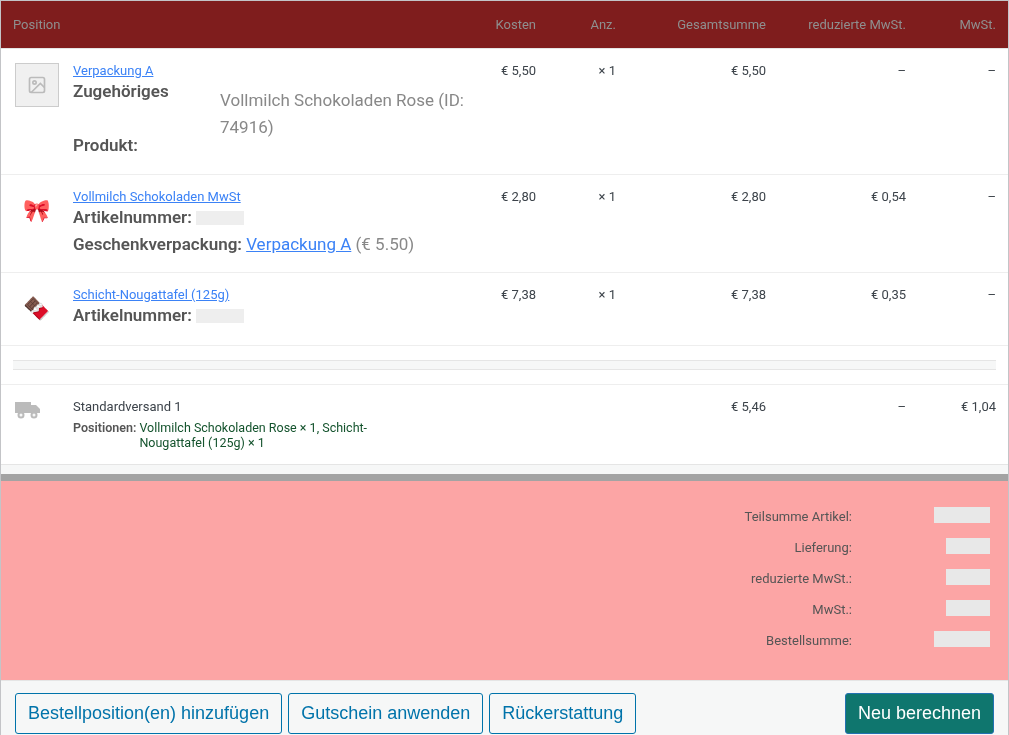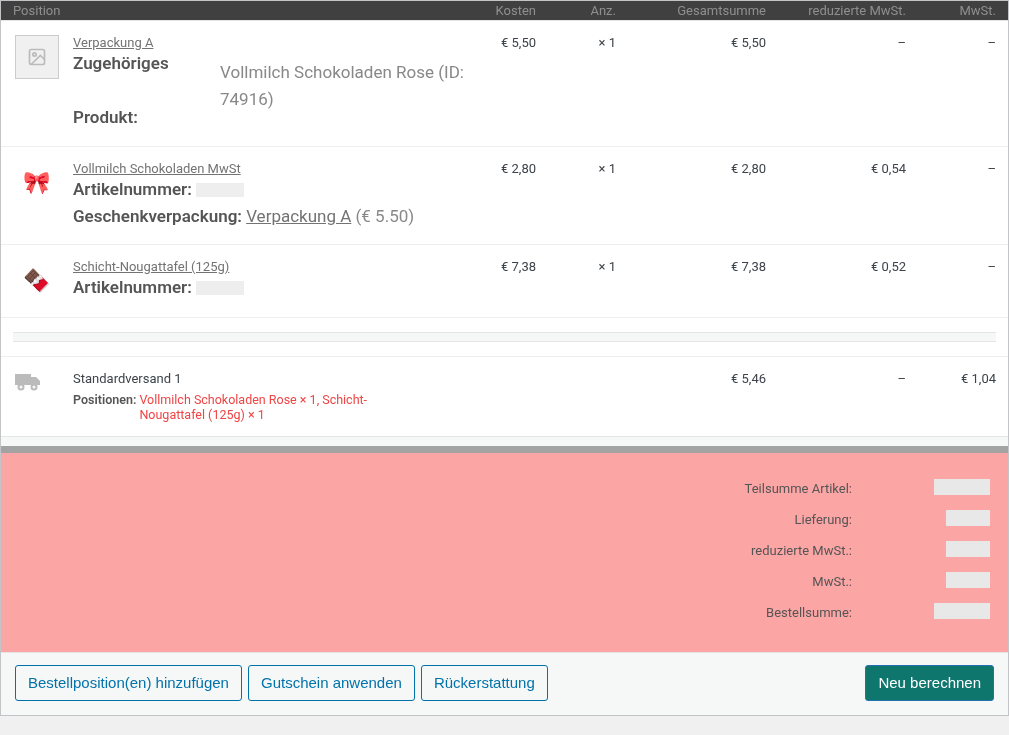--- a/index.html
+++ b/index.html
@@ -16,22 +16,22 @@
     border: 1px solid #c3c4c7;
     margin: 0;
     width: 1009px;
   }
   table.items {
     width: 100%;
     border-collapse: collapse;
     table-layout: fixed;
   }
   table.items thead th {
-    background: #404040;
-    padding: 2px 12px;
+    background: #7f1d1d;
+    padding: 16px 12px;
     font-weight: 400;
     color: #8f8f8f;
     text-align: right;
     font-size: 13px;
     border-bottom: 1px solid #e5e5e5;
   }
   table.items thead th.pos { text-align: left; }
   table.items tbody td {
     padding: 14px 12px;
     vertical-align: top;
@@ -47,21 +47,21 @@
     border: 1px solid #ccc;
     background: #f0f0f0;
     display: flex; align-items: center; justify-content: center;
   }
   .thumb-img {
     width: 44px; height: 44px;
     display: flex; align-items: center; justify-content: center;
     font-size: 22px;
   }
   .prod-link {
-    color: #737373;
+    color: #3b82f6;
     text-decoration: underline;
   }
   .meta { color: #888; font-size: 17px; margin-top: 0; line-height: 1.6; }
   .meta strong { color: #555; font-weight: 600; }
   .redact {
     display: inline-block;
     width: 48px; height: 14px;
     background: #eee;
     vertical-align: middle;
   }
@@ -76,21 +76,21 @@
     border-top: 1px solid #e5e5e5;
     border-bottom: 1px solid #e5e5e5;
   }
   .ship-icon {
     color: #bbb;
     font-size: 20px;
   }
   .ship-name { color: #3c434a; font-weight: 400; text-align: right; }
   .ship-meta { color: #888; font-size: 12.5px; margin-top: 6px; }
   .ship-meta strong { color: #555; font-weight: 600; }
-  .ship-items-text { display: inline-block; max-width: 260px; vertical-align: top; color: #ef4444; }
+  .ship-items-text { display: inline-block; max-width: 260px; vertical-align: top; color: #14532d; }
 
   .totals-sep {
     height: 10px;
     background: #f6f7f7;
     border-top: 1px solid #e5e5e5;
   }
   .totals-block {
     background: #fca5a5;
     padding: 20px 18px 24px 26px;
     border-top: 7px solid #a3a3a3;
@@ -114,21 +114,21 @@
   .actions {
     background: #f6f7f7;
     padding: 12px 14px 14px 14px;
     border-top: 1px solid #e5e5e5;
     display: flex;
     justify-content: space-between;
     align-items: center;
   }
   .actions-left { display: flex; gap: 6px; }
   .btn {
-    font-size: 15px;
+    font-size: 18px;
     padding: 6px 12px;
     border-radius: 3px;
     cursor: pointer;
     line-height: 1.5;
   }
   .btn-secondary {
     background: #f6f7f7;
     color: #0073aa;
     border: 1px solid #0073aa;
   }
@@ -221,21 +221,21 @@
         <td class="desc">
           <a href="#" class="prod-link">Schicht-Nougattafel (125g)</a>
           <div class="meta">
             <strong>Artikelnummer:</strong>
             <span class="redact"></span>
           </div>
         </td>
         <td>€ 7,38</td>
         <td class="qty">× 1</td>
         <td>€ 7,38</td>
-        <td>€ 0,52</td>
+        <td>€ 0,35</td>
         <td>–</td>
       </tr>
 
       <tr class="shipping-sep">
         <td colspan="7">
             <div class="spacer"></div>
           </td>
       </tr>
 
       <tr class="ship-row">

